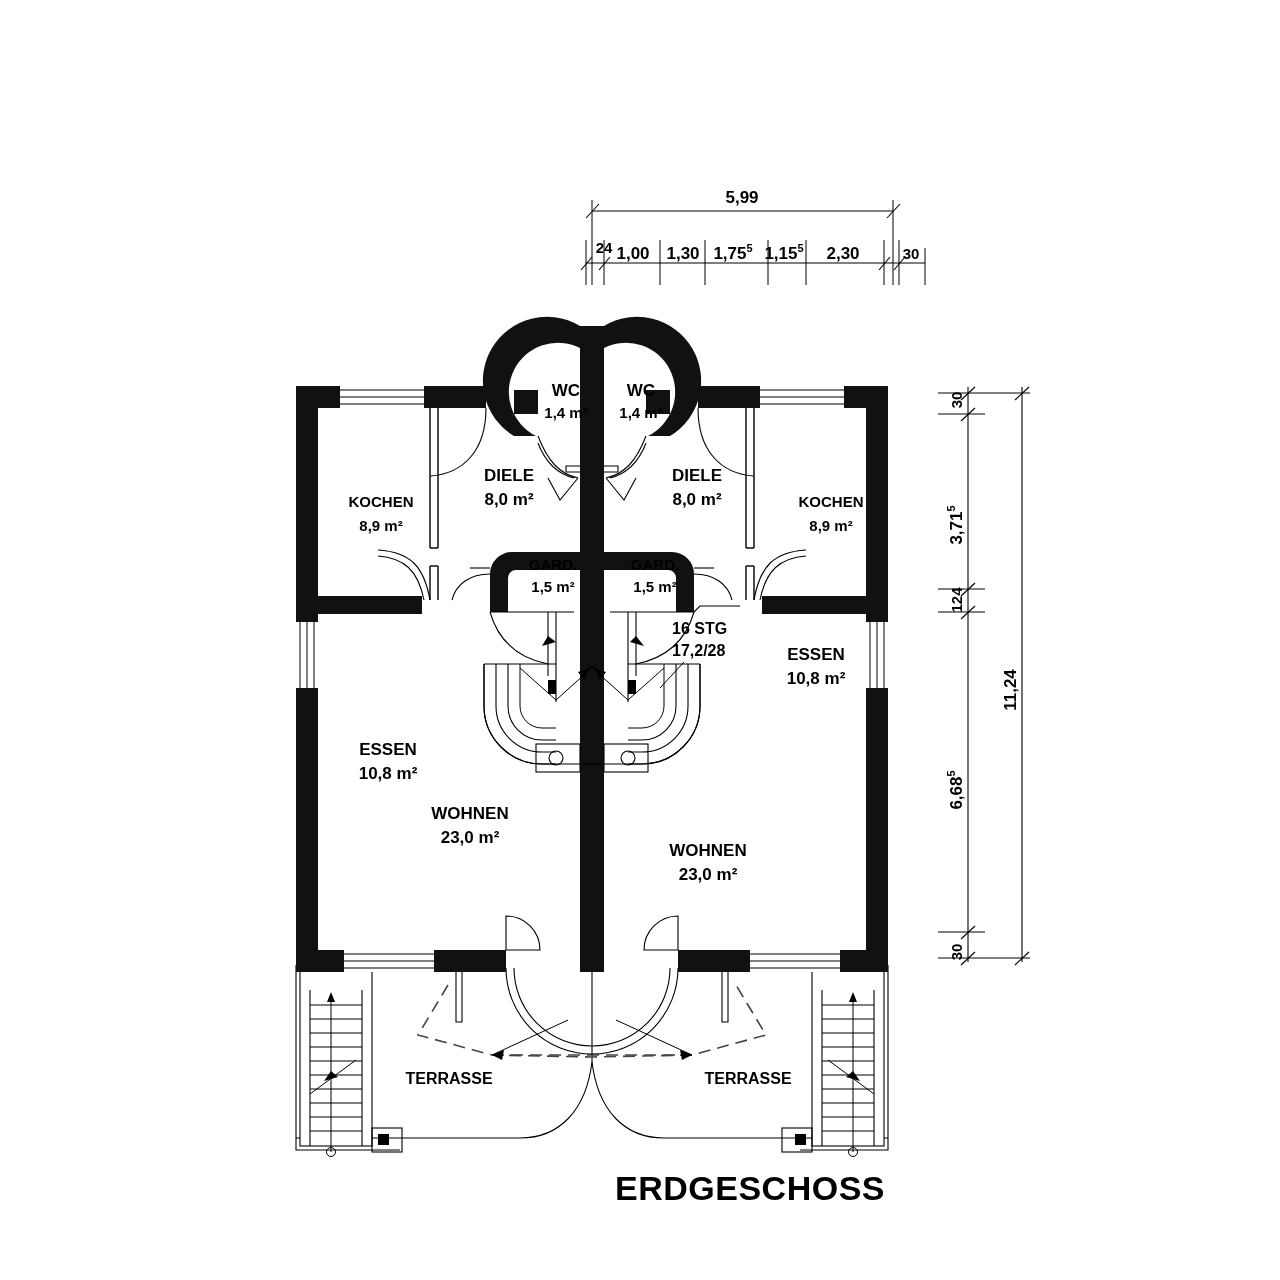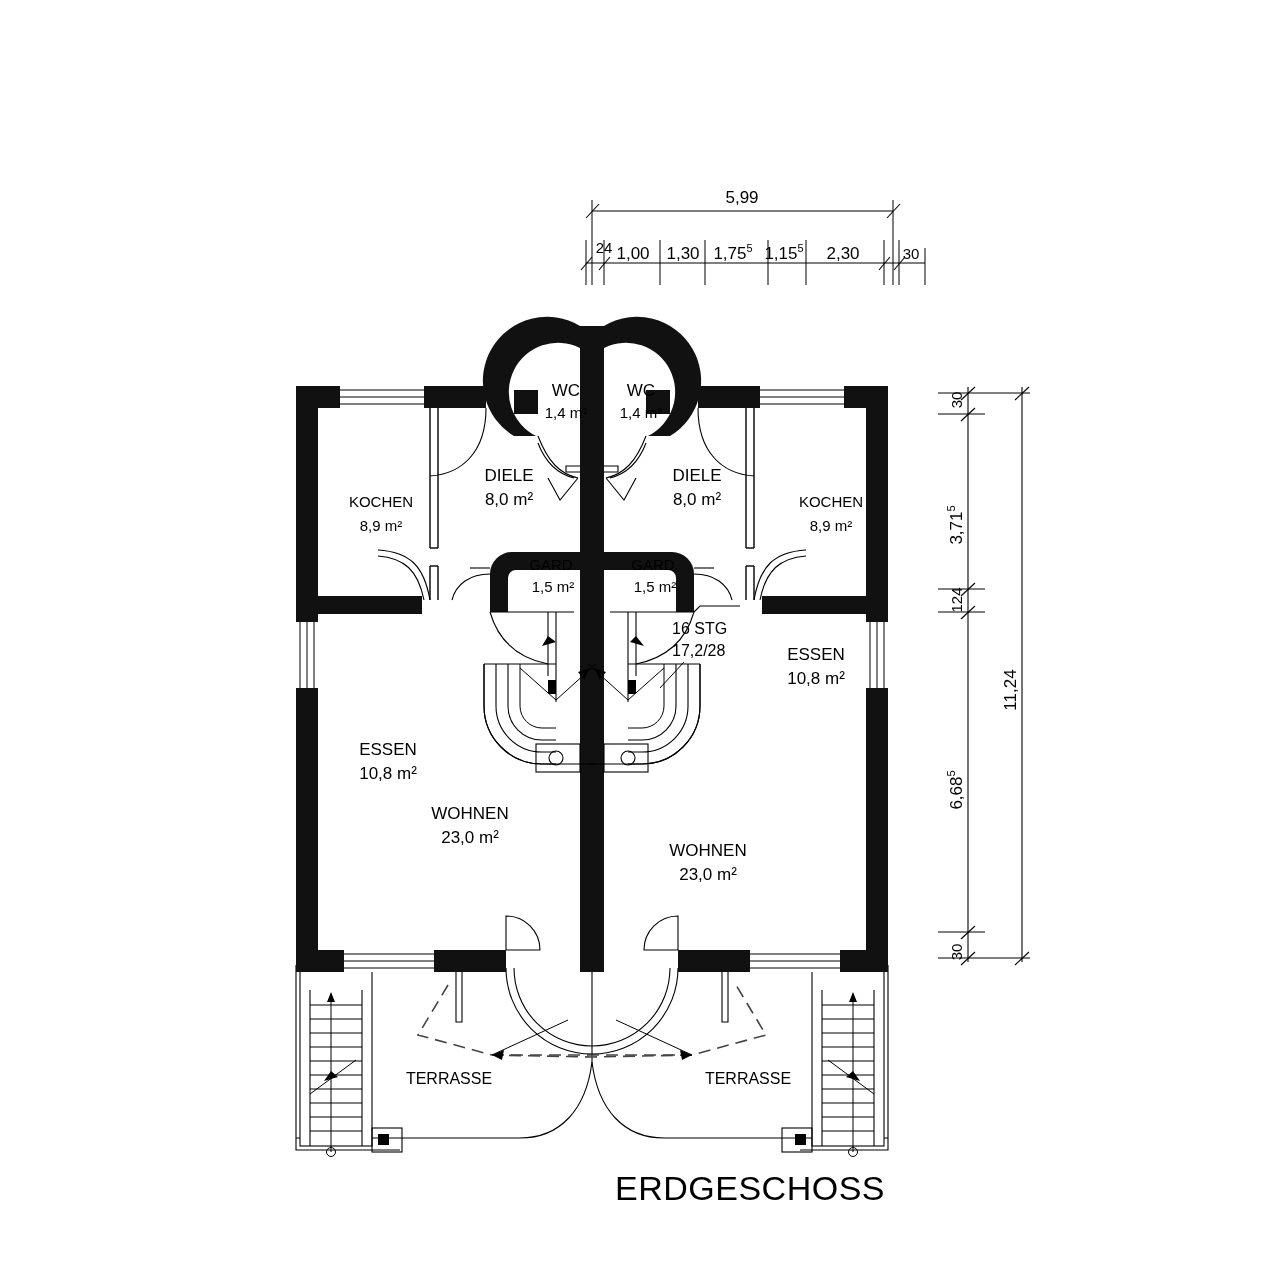--- a/index.html
+++ b/index.html
@@ -1,19 +1,19 @@
 <!DOCTYPE html>
 <html><head>
 <meta charset="utf-8">
 <title>Erdgeschoss Grundriss</title>
 <style>
   html,body{margin:0;padding:0;background:#ffffff;}
   body{width:1280px;height:1280px;overflow:hidden;
        font-family:"Liberation Sans","DejaVu Sans",sans-serif;color:#000;}
-  #stage{position:relative;width:1280px;height:1020px;}
+  #stage{position:relative;width:1280px;height:1020px;font-weight:bold;}
   svg#plan{position:absolute;left:0;top:0;width:1280px;height:1280px;display:block;}
   .rmname{font-family:"Liberation Sans","DejaVu Sans",sans-serif;font-size:17px;fill:#000;text-anchor:middle;}
   .rmarea{font-family:"Liberation Sans","DejaVu Sans",sans-serif;font-size:17px;fill:#000;text-anchor:middle;}
   .rmsmall{font-size:15px;}
   .dim{font-family:"Liberation Sans","DejaVu Sans",sans-serif;font-size:17px;fill:#000;text-anchor:middle;}
   .dimsm{font-size:15px;}
   .sup{font-size:11px;}
   .stg{font-family:"Liberation Sans","DejaVu Sans",sans-serif;font-size:16px;fill:#000;text-anchor:start;}
   .title{font-family:"Liberation Sans","DejaVu Sans",sans-serif;font-size:34px;fill:#000;text-anchor:middle;letter-spacing:0.5px;}
   .terr{font-family:"Liberation Sans","DejaVu Sans",sans-serif;font-size:16px;fill:#000;text-anchor:middle;}

